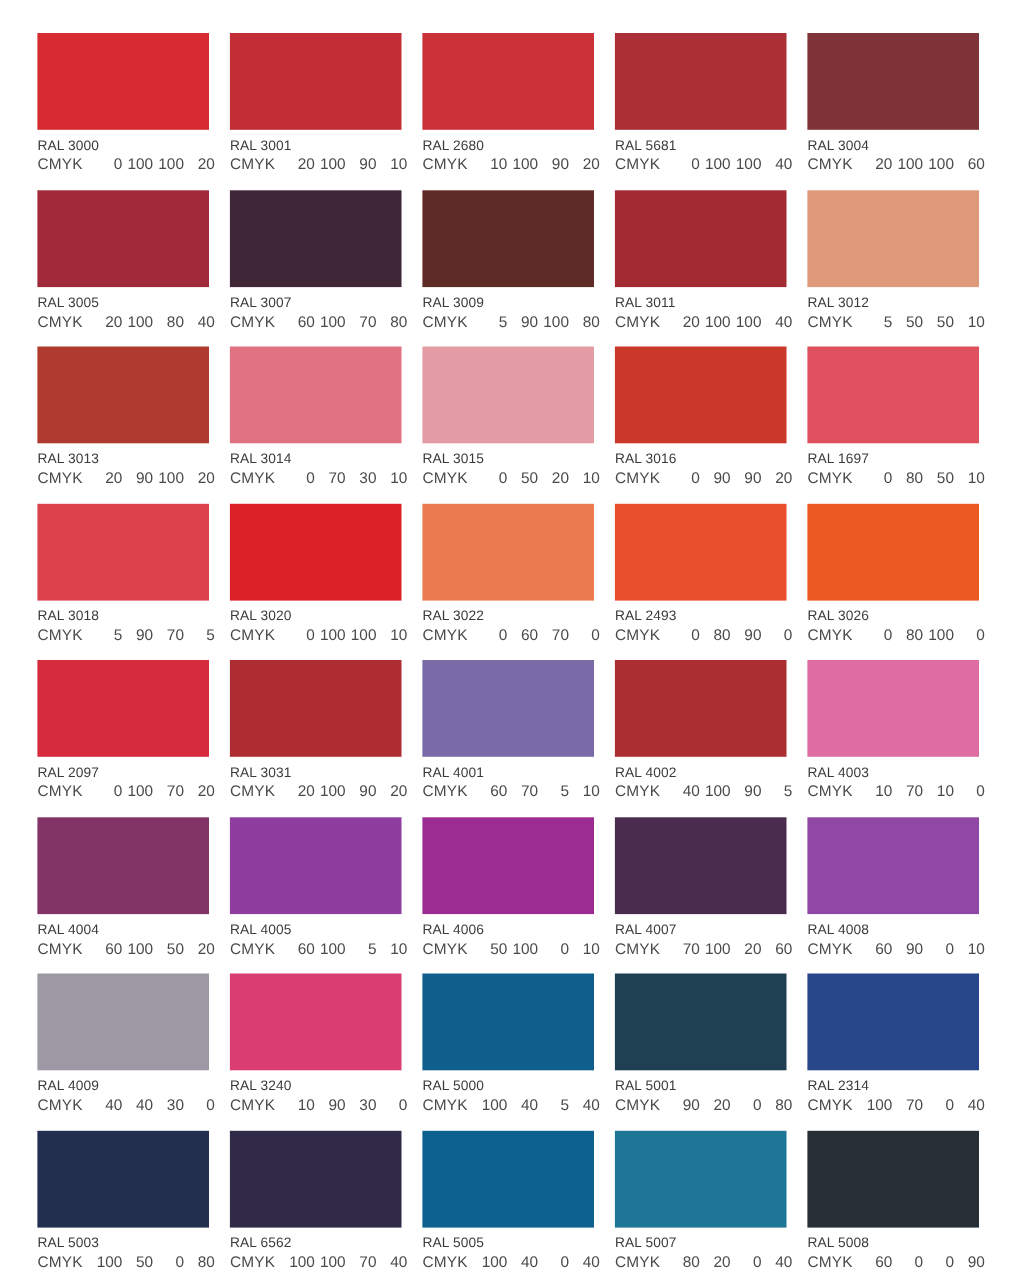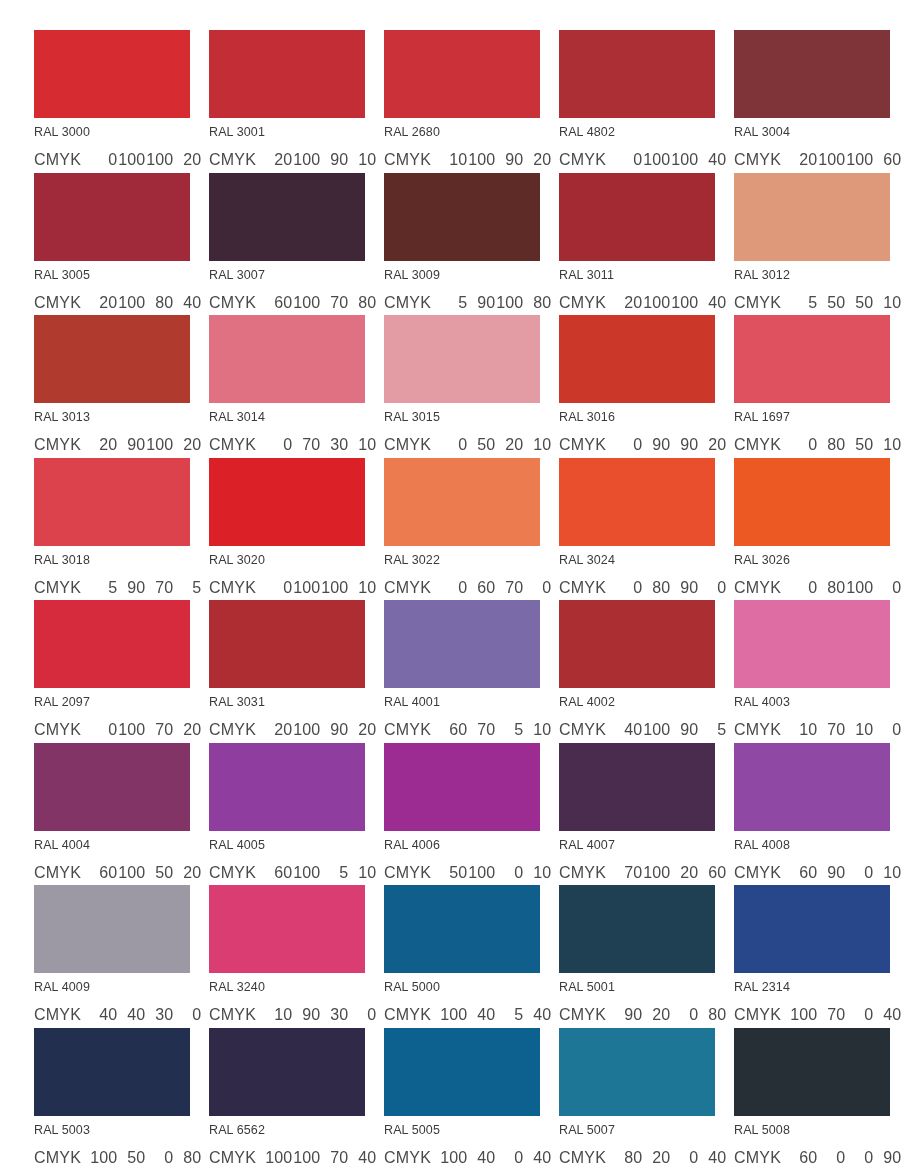--- a/index.html
+++ b/index.html
@@ -41,22 +41,22 @@
   .ral-name {
     font-size: 12.5px;
     color: #3b3b3b;
     letter-spacing: 0.1px;
     line-height: 14px;
     white-space: nowrap;
   }
   .cmyk-row {
     display: flex;
     align-items: flex-start;
-    margin-top: 15px;
-    font-size: 16px;
+    margin-top: 4px;
+    font-size: 14px;
     color: #4a4a4a;
     line-height: 12px;
     white-space: nowrap;
   }
   .cmyk-label {
     letter-spacing: 0.2px;
   }
   .cmyk-vals {
     display: flex;
     margin-left: 8px;
@@ -113,21 +113,21 @@
               <span>100</span>
               <span>90</span>
               <span>20</span>
             </span>
           </div>
         </div>
       </div>
       <div class="cell">
         <div class="swatch" style="background: rgb(173, 47, 54);"></div>
         <div class="meta">
-          <div class="ral-name">RAL 4802</div>
+          <div class="ral-name">RAL 5681</div>
           <div class="cmyk-row">
             <span class="cmyk-label">CMYK</span>
             <span class="cmyk-vals">
               <span>0</span>
               <span>100</span>
               <span>100</span>
               <span>40</span>
             </span>
           </div>
         </div>
@@ -338,21 +338,21 @@
               <span>60</span>
               <span>70</span>
               <span>0</span>
             </span>
           </div>
         </div>
       </div>
       <div class="cell">
         <div class="swatch" style="background: rgb(233, 78, 45);"></div>
         <div class="meta">
-          <div class="ral-name">RAL 3024</div>
+          <div class="ral-name">RAL 2493</div>
           <div class="cmyk-row">
             <span class="cmyk-label">CMYK</span>
             <span class="cmyk-vals">
               <span>0</span>
               <span>80</span>
               <span>90</span>
               <span>0</span>
             </span>
           </div>
         </div>

